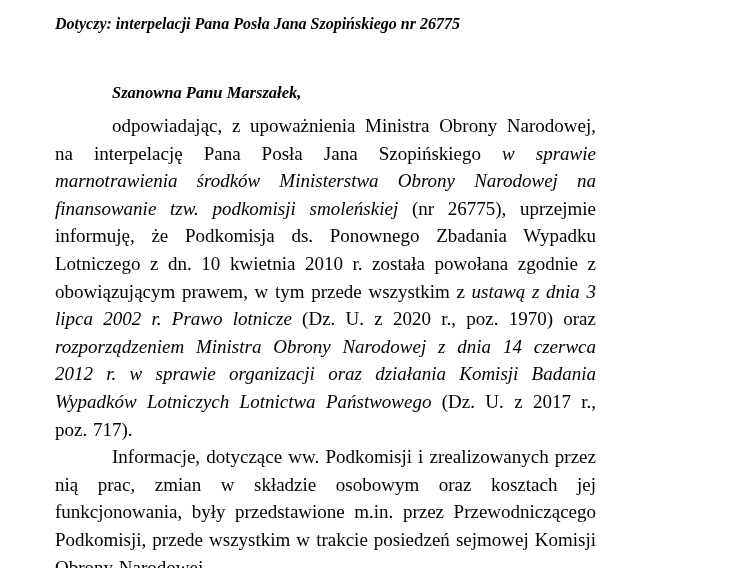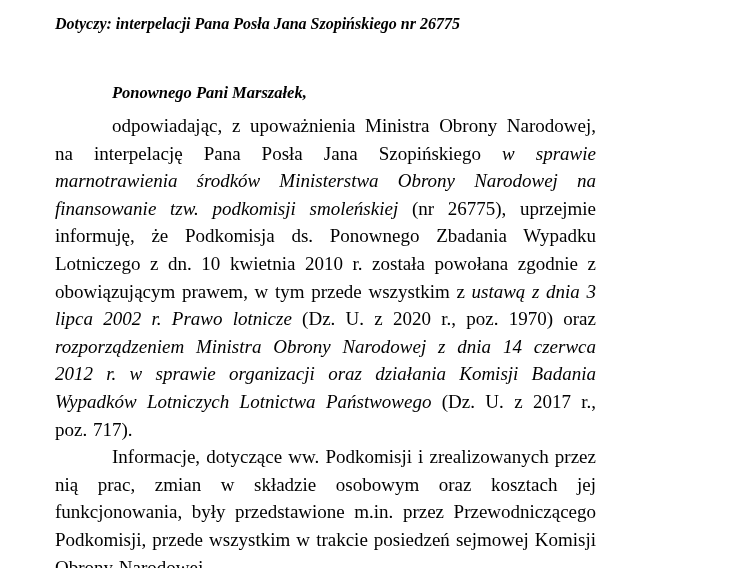--- a/index.html
+++ b/index.html
@@ -54,21 +54,21 @@
     font-style: italic;
     line-height: 16px;
   }
 </style>
 </head>
 <body>
 
 <div class="page">
   <p class="subject">Dotyczy: interpelacji Pana Posła Jana Szopińskiego nr 26775</p>
 
-  <p class="salutation">Ponownego Pani Marszałek,</p>
+  <p class="salutation">Szanowna Panu Marszałek,</p>
 
   <div class="body-paragraphs">
     <p class="para"><span>odpowiadając, z upoważnienia Ministra Obrony Narodowej, na interpelację Pana Posła Jana Szopińskiego </span><span class="italic">w sprawie marnotrawienia środków Ministerstwa Obrony Narodowej na finansowanie tzw. podkomisji smoleńskiej</span><span> (nr 26775), uprzejmie informuję, że Podkomisja ds. Ponownego Zbadania Wypadku Lotniczego z dn. 10 kwietnia 2010 r. została powołana zgodnie z obowiązującym prawem, w tym przede wszystkim z </span><span class="italic">ustawą z dnia 3 lipca 2002 r. Prawo lotnicze</span><span> (Dz. U. z 2020 r., poz. 1970) oraz </span><span class="italic">rozporządzeniem Ministra Obrony Narodowej z dnia 14 czerwca 2012 r. w sprawie organizacji oraz działania Komisji Badania Wypadków Lotniczych Lotnictwa Państwowego</span><span> (Dz. U. z 2017 r., poz. 717).</span></p>
     <p class="para"><span>Informacje, dotyczące ww. Podkomisji i zrealizowanych przez nią prac, zmian w składzie osobowym oraz kosztach jej funkcjonowania, były przedstawione m.in. przez Przewodniczącego Podkomisji, przede wszystkim w trakcie posiedzeń sejmowej Komisji Obrony Narodowej.</span></p>
   </div>
 
   <p class="closing">Z poważaniem</p>
 
   <p class="signature-note">/-/ podpisano przedstawione</p>
 </div>

